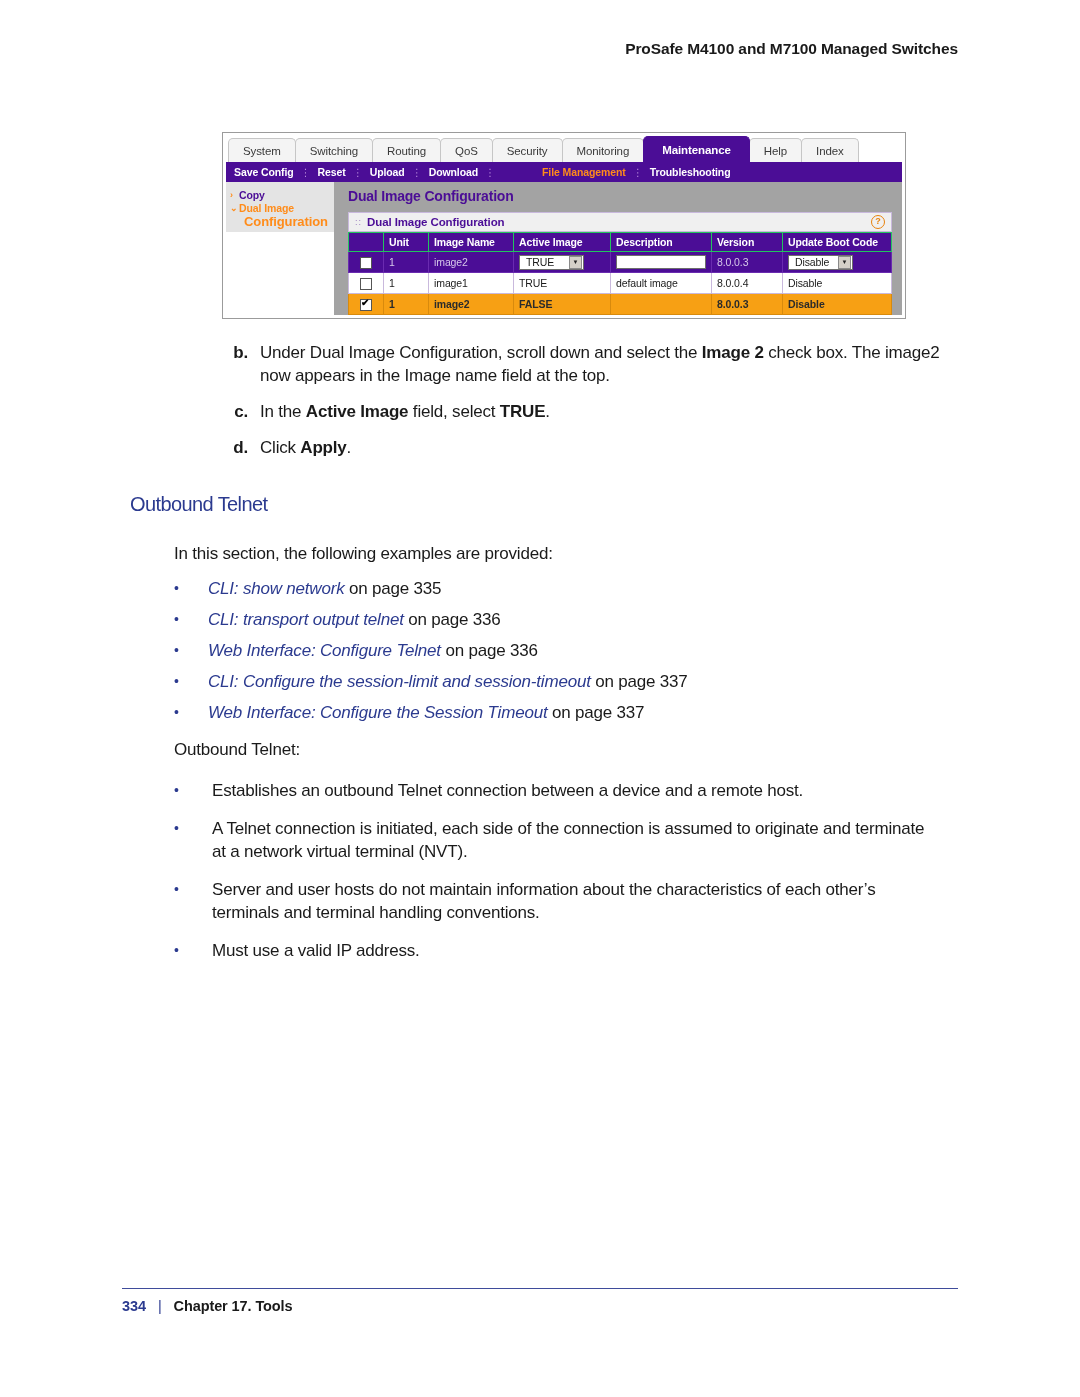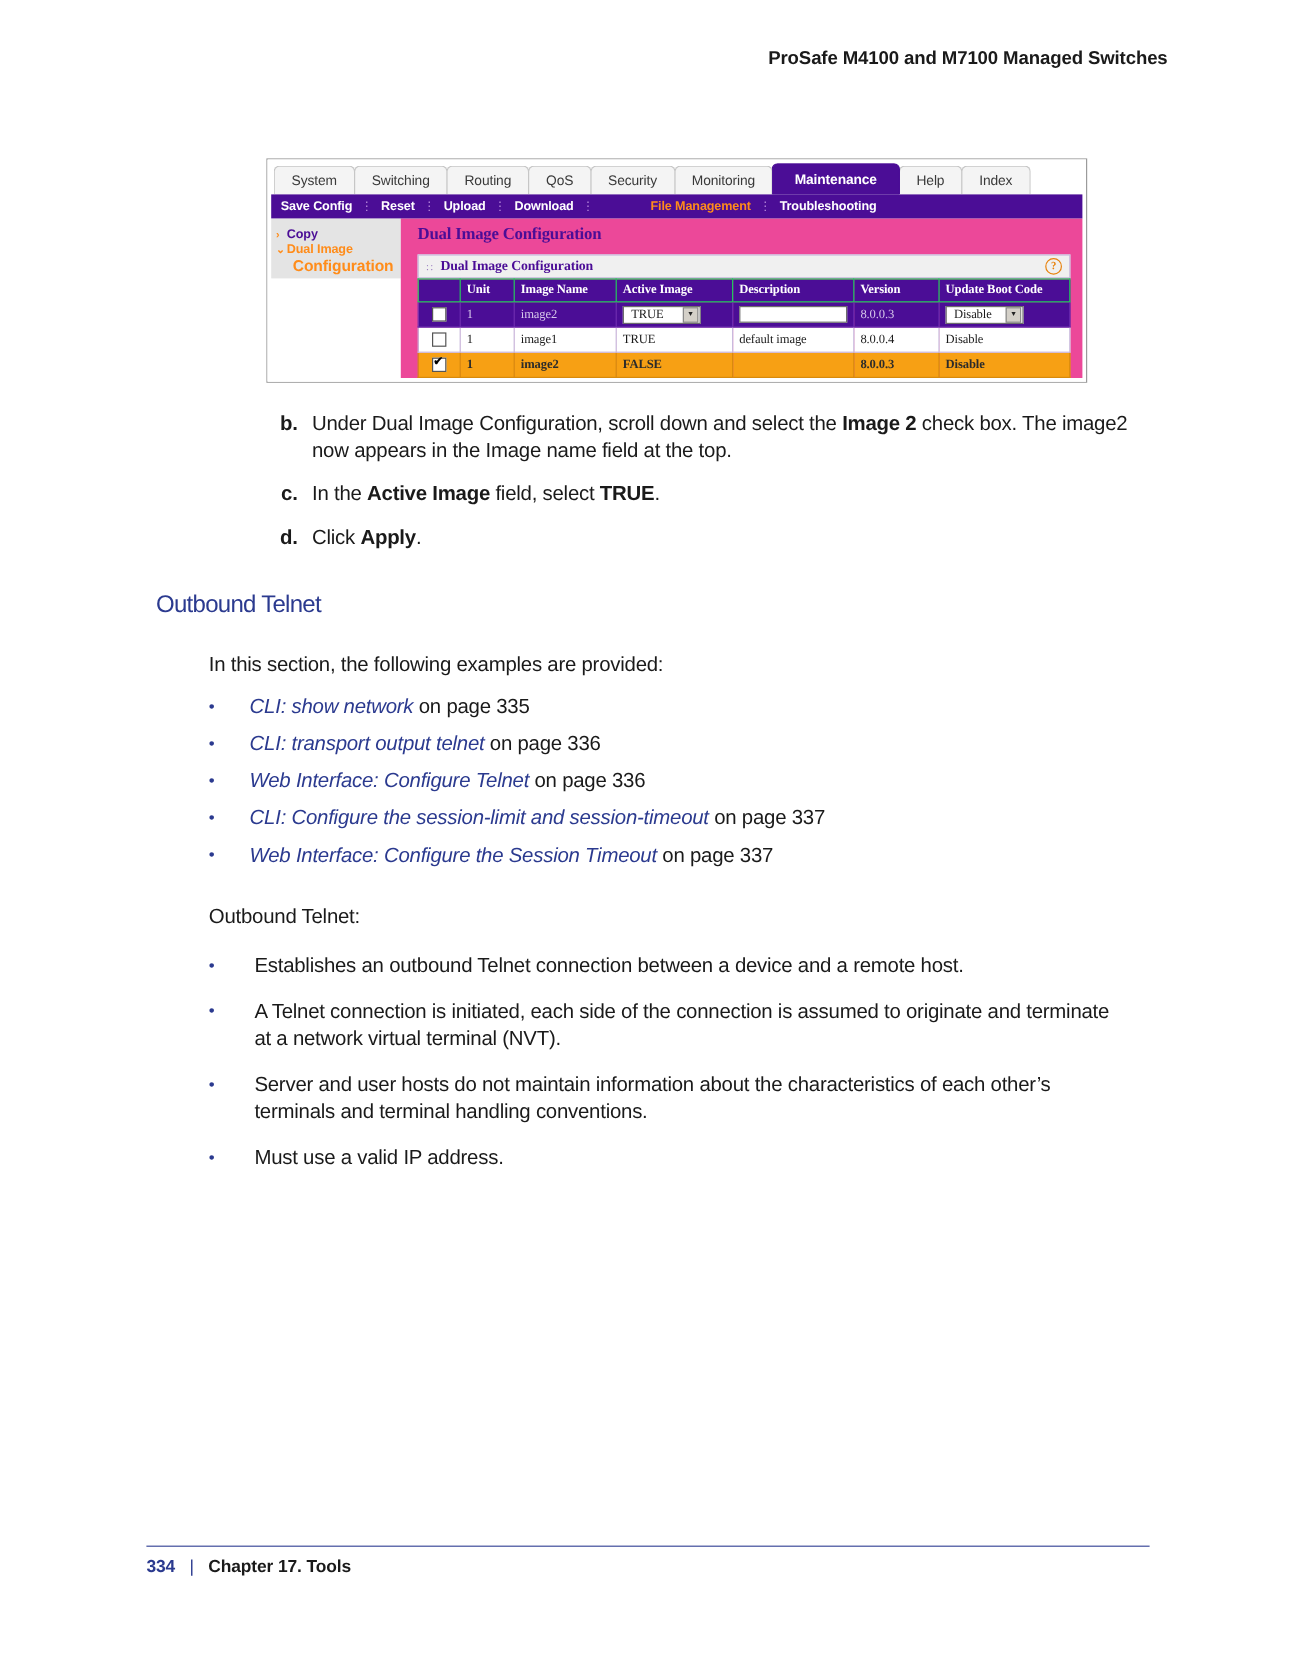--- a/index.html
+++ b/index.html
@@ -14,21 +14,21 @@
     color: #1a1a1a;
     position: relative;
     overflow: hidden;
   }
 
   
   .page-header {
     position: absolute;
     top: 40px;
     left: 0;
-    right: 107px;
+    right: 122px;
     text-align: right;
     font-size: 15.5px;
     font-weight: bold;
     color: #1a1a1a;
     letter-spacing: -0.1px;
   }
 
   
   .content {
     position: absolute;
@@ -152,22 +152,21 @@
     font-size: 13px;
     font-weight: bold;
     margin-left: 14px;
     line-height: 13px;
     letter-spacing: -0.1px;
   }
 
   .panel {
     flex: 1;
     padding: 6px 10px 0 14px;
-    background: #ec4899;
-    font-family: Liberation Serif, serif;
+    background: #a3a3a3;
   }
   .panel-title {
     color: #4b0d96;
     font-size: 14px;
     font-weight: bold;
     margin-bottom: 8px;
     letter-spacing: -0.2px;
   }
   .panel-bar {
     background: #f0f0f0;
@@ -540,21 +539,21 @@
       <li>
         <span class="dot">•</span>
         <span class="li-text"><span class="xref">CLI: Configure the session-limit and session-timeout</span><span> on page 337</span></span>
       </li>
       <li>
         <span class="dot">•</span>
         <span class="li-text"><span class="xref">Web Interface: Configure the Session Timeout</span><span> on page 337</span></span>
       </li>
     </ul>
 
-  <p class="para" style="margin-top:28px;">Outbound Telnet:</p>
+  <p class="para" style="margin-top:14px;">Outbound Telnet:</p>
 
   <ul class="bullets wide" id="fact-list">
       <li>
         <span class="dot">•</span>
         <span class="li-text">Establishes an outbound Telnet connection between a device and a remote host.</span>
       </li>
       <li>
         <span class="dot">•</span>
         <span class="li-text">A Telnet connection is initiated, each side of the connection is assumed to originate and terminate at a network virtual terminal (NVT).</span>
       </li>

